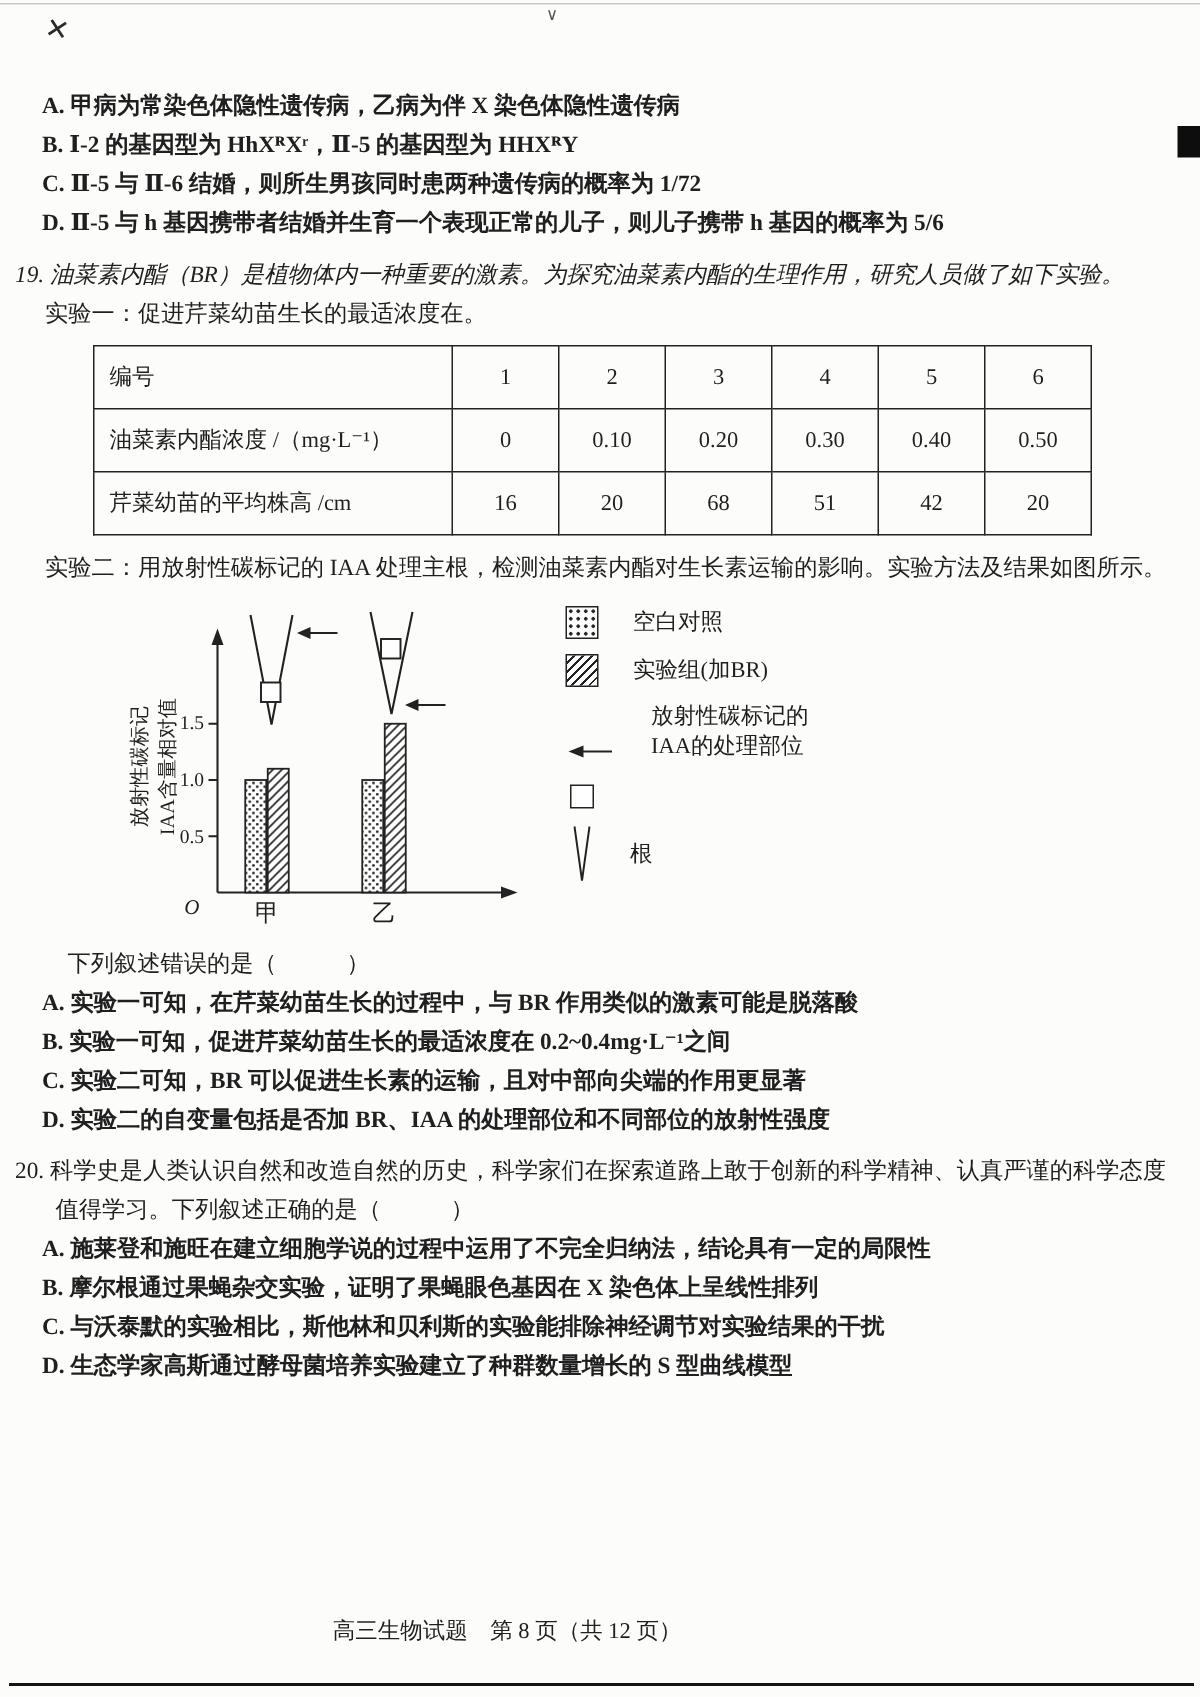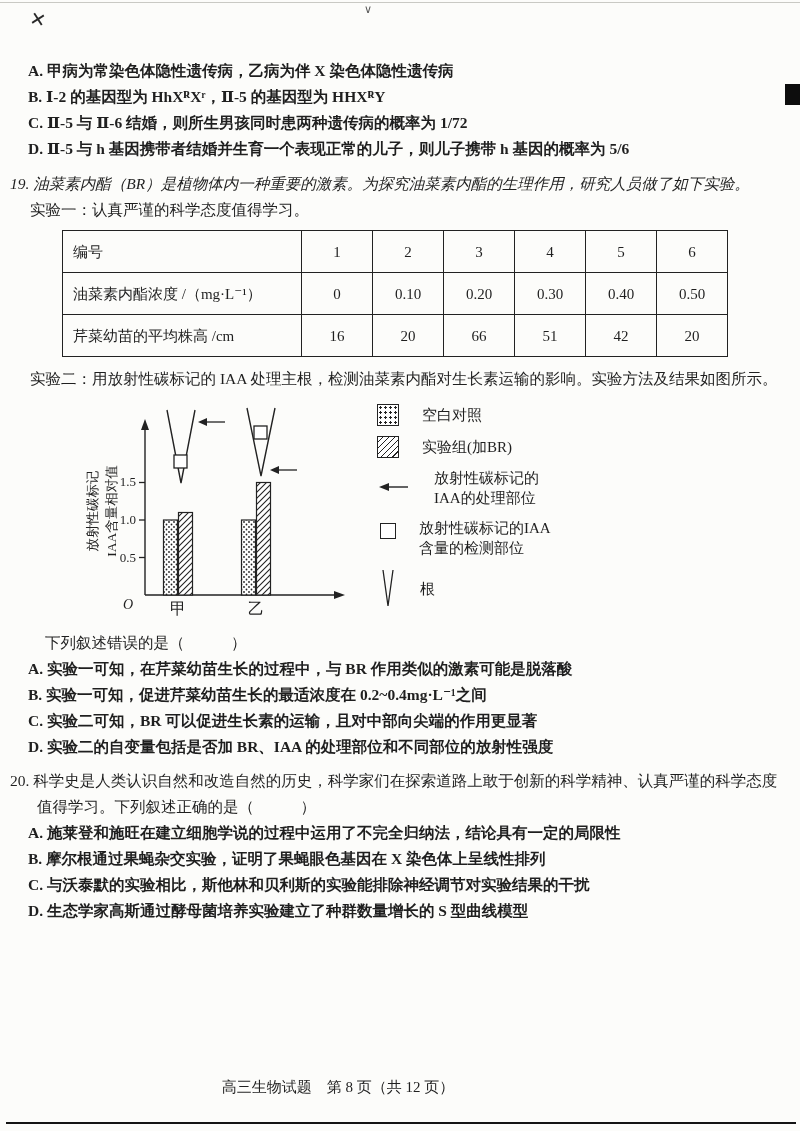--- a/index.html
+++ b/index.html
@@ -34,21 +34,21 @@
     border:1.4px solid #222; height:41px; text-align:center;
     padding:0 4px; min-width:62px;
   }
   table.exp1 td.rowhead { width:224px; text-align:left; padding-left:10px; }
 
   .figure { display:flex; align-items:flex-start; gap:12px; margin:6px 0 4px 65px; }
   .figure svg { display:block; }
 
   .legend { margin-top:6px; font-size:15px; line-height:20px; }
   .legend-item { display:flex; align-items:center; gap:23px; margin-bottom:10px; }
-  .legend-item.top { align-items:flex-start; }
+  .legend-item.top { align-items:flex-end; }
   .sw { display:inline-block; width:20px; height:20px; border:1.4px solid #222; background:#fff; flex:0 0 auto; }
   .sw.dots {
     background-image:radial-gradient(circle,#222 1px,transparent 1.2px);
     background-size:5px 5px;
   }
   .sw.hatch {
     background-image:repeating-linear-gradient(135deg,#fff 0px,#fff 3px,#222 3px,#222 4.2px);
   }
   .sw.sq { width:14px; height:14px; margin-left:3px; }
   .q-line { margin-left:35px; margin-top:4px; }
@@ -69,21 +69,21 @@
   <div class="scan-square"></div>
 
   <div class="content">
 
     <div class="opt">A. 甲病为常染色体隐性遗传病，乙病为伴 X 染色体隐性遗传病</div>
     <div class="opt">B. Ⅰ-2 的基因型为 HhXᴿXʳ，Ⅱ-5 的基因型为 HHXᴿY</div>
     <div class="opt">C. Ⅱ-5 与 Ⅱ-6 结婚，则所生男孩同时患两种遗传病的概率为 1/72</div>
     <div class="opt">D. Ⅱ-5 与 h 基因携带者结婚并生育一个表现正常的儿子，则儿子携带 h 基因的概率为 5/6</div>
 
     <div class="stem-hang">19. 油菜素内酯（BR）是植物体内一种重要的激素。为探究油菜素内酯的生理作用，研究人员做了如下实验。</div>
-    <div class="exp-intro">实验一：认真严谨的科学态度值得学习。</div>
+    <div class="exp-intro">实验一：促进芹菜幼苗生长的最适浓度在。</div>
 
     <table class="exp1">
       <tbody>
           <tr>
         <td class="rowhead">编号</td>
         <td>1</td>
         <td>2</td>
         <td>3</td>
         <td>4</td>
         <td>5</td>
@@ -95,21 +95,21 @@
         <td>0.10</td>
         <td>0.20</td>
         <td>0.30</td>
         <td>0.40</td>
         <td>0.50</td>
       </tr>
       <tr>
         <td class="rowhead">芹菜幼苗的平均株高 /cm</td>
         <td>16</td>
         <td>20</td>
-        <td>66</td>
+        <td>68</td>
         <td>51</td>
         <td>42</td>
         <td>20</td>
       </tr>
     </tbody>
       </table>
 
     <div class="exp-hang">实验二：用放射性碳标记的 IAA 处理主根，检测油菜素内酯对生长素运输的影响。实验方法及结果如图所示。</div>
 
     <div class="figure">
@@ -177,24 +177,20 @@
             <line x1="31" y1="7" x2="8" y2="7" stroke="#222" stroke-width="1.4"></line>
             <polygon points="2,7 12,3 12,11" fill="#222"></polygon>
           </svg>
           <div>
             <div>放射性碳标记的</div>
             <div>IAA的处理部位</div>
           </div>
         </div>
         <div class="legend-item top">
           <span class="sw sq" style="margin-top:5px;"></span>
-          <div>
-            <div>放射性碳标记的IAA</div>
-            <div>含量的检测部位</div>
-          </div>
         </div>
         <div class="legend-item">
           <svg width="18" height="42" viewBox="0 0 18 42" style="margin-left:2px;">
             <polyline points="4,2 9,38 14,2" fill="none" stroke="#222" stroke-width="1.3"></polyline>
           </svg>
           <span>根</span>
         </div>
       </div>
     </div>
 

